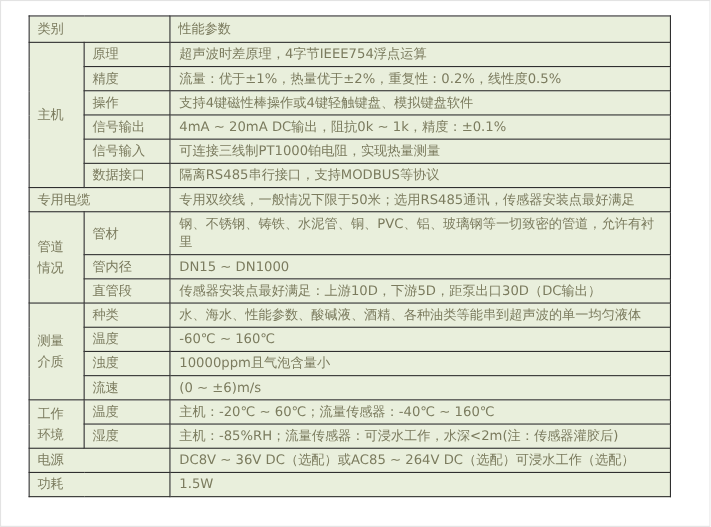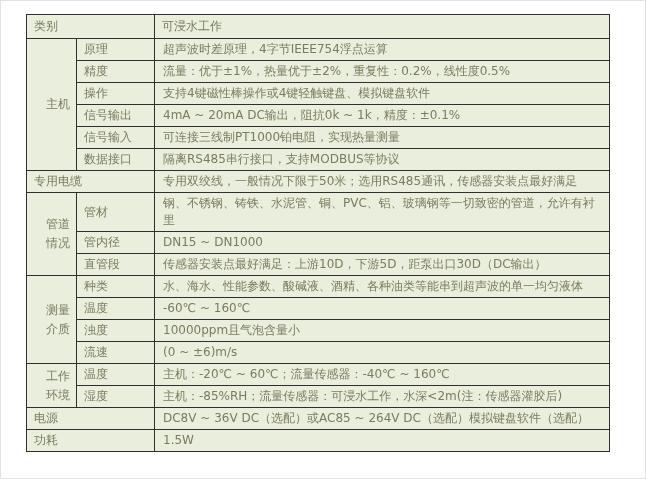--- a/index.html
+++ b/index.html
@@ -26,38 +26,38 @@
     font-weight:normal;
     text-align:left;
     vertical-align:middle;
     padding:2px 6px 2px 7px;
     height:20px;
     line-height:17px;
     word-break:break-all;
     box-sizing:border-box;
   }
   .spec th{height:24px;}
-  .spec td.group{white-space:pre-line;line-height:19px;text-align:right;}
+  .spec td.group{white-space:pre-line;line-height:19px;}
   .spec td.value{padding-left:8px;margin-top:32px;}
 </style>
 </head>
 <body>
 
 <div class="canvas">
   <table class="spec">
     <colgroup>
       <col style="width:50px">
       <col style="width:78px">
       <col>
     </colgroup>
 
     <tbody>
         <tr>
       <th colspan="2">类别</th>
-      <th>可浸水工作</th>
+      <th>性能参数</th>
     </tr>
 
     <tr>
       <td class="group" rowspan="6">主机</td>
       <td>原理</td>
       <td class="value">超声波时差原理，4字节IEEE754浮点运算</td>
     </tr>
     <tr>
       <td>精度</td>
       <td class="value">流量：优于±1%，热量优于±2%，重复性：0.2%，线性度0.5%</td>
@@ -124,21 +124,21 @@
       <td>温度</td>
       <td class="value">主机：-20℃ ~ 60℃；流量传感器：-40℃ ~ 160℃</td>
     </tr>
     <tr>
       <td>湿度</td>
       <td class="value">主机：-85%RH；流量传感器：可浸水工作，水深&lt;2m(注：传感器灌胶后)</td>
     </tr>
 
     <tr>
       <td colspan="2">电源</td>
-      <td class="value">DC8V ~ 36V DC（选配）或AC85 ~ 264V DC（选配）模拟键盘软件（选配）</td>
+      <td class="value">DC8V ~ 36V DC（选配）或AC85 ~ 264V DC（选配）可浸水工作（选配）</td>
     </tr>
     <tr>
       <td colspan="2">功耗</td>
       <td class="value">1.5W</td>
     </tr>
   </tbody>
     </table>
 </div>
 
 </body></html>

